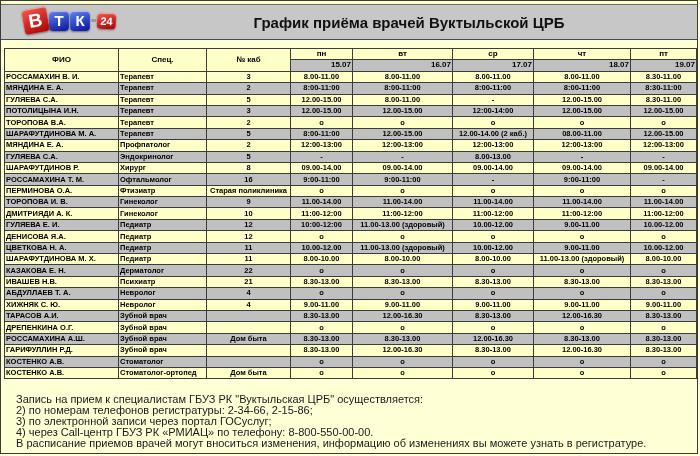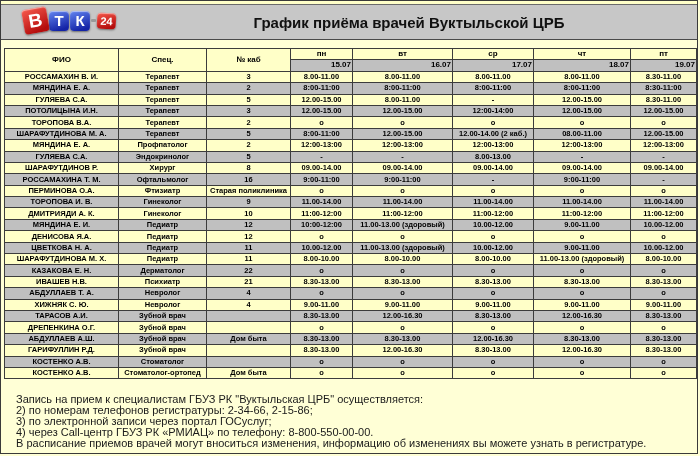--- a/index.html
+++ b/index.html
@@ -50,21 +50,21 @@
     border: 1px solid #3c3c3c;
     font-weight: bold; font-size: 7.5px;
     height: 10.4px; line-height: 1.05;
     padding: 0 1px; overflow: hidden; white-space: nowrap;
     color: #000;
   }
   .schedule th { text-align: center; background: #ffffc8; font-size: 8px; }
   .schedule tr.date-row th { background: #c0c0c0; text-align: right; }
   .row-yellow td { background: #ffffc8; }
   .row-gray td { background: #c0c0c0; }
-  .c-name, .c-spec { text-align: center; padding-left: 3px; }
+  .c-name, .c-spec { text-align: left; padding-left: 3px; }
   .c-center { text-align: center; color: #0a0a24; }
   .footer-notes {
     padding: 7px 6px 0 15px;
     font-size: 11px; line-height: 11px; color: #1a1a1a;
   }
 </style>
 </head>
 <body>
 
 <div class="page">
@@ -236,21 +236,21 @@
           <td class="c-name">ДМИТРИЯДИ А. К.</td>
           <td class="c-spec">Гинеколог</td>
           <td class="c-center">10</td>
           <td class="c-center">11:00-12:00</td>
           <td class="c-center">11:00-12:00</td>
           <td class="c-center">11:00-12:00</td>
           <td class="c-center">11:00-12:00</td>
           <td class="c-center">11:00-12:00</td>
         </tr>
         <tr class="row-gray">
-          <td class="c-name">МЯНДИНА Е. И.</td>
+          <td class="c-name">ГУЛЯЕВА Е. И.</td>
           <td class="c-spec">Педиатр</td>
           <td class="c-center">12</td>
           <td class="c-center">10:00-12:00</td>
           <td class="c-center">11.00-13.00 (здоровый)</td>
           <td class="c-center">10.00-12.00</td>
           <td class="c-center">9.00-11.00</td>
           <td class="c-center">10.00-12.00</td>
         </tr>
         <tr class="row-yellow">
           <td class="c-name">ДЕНИСОВА Я.А.</td>
@@ -336,21 +336,21 @@
           <td class="c-name">ДРЕПЕНКИНА О.Г.</td>
           <td class="c-spec">Зубной врач</td>
           <td class="c-center"></td>
           <td class="c-center">о</td>
           <td class="c-center">о</td>
           <td class="c-center">о</td>
           <td class="c-center">о</td>
           <td class="c-center">о</td>
         </tr>
         <tr class="row-gray">
-          <td class="c-name">АБДУЛЛАЕВ А.Ш.</td>
+          <td class="c-name">РОССАМАХИНА А.Ш.</td>
           <td class="c-spec">Зубной врач</td>
           <td class="c-center">Дом быта</td>
           <td class="c-center">8.30-13.00</td>
           <td class="c-center">8.30-13.00</td>
           <td class="c-center">12.00-16.30</td>
           <td class="c-center">8.30-13.00</td>
           <td class="c-center">8.30-13.00</td>
         </tr>
         <tr class="row-yellow">
           <td class="c-name">ГАРИФУЛЛИН Р.Д.</td>

